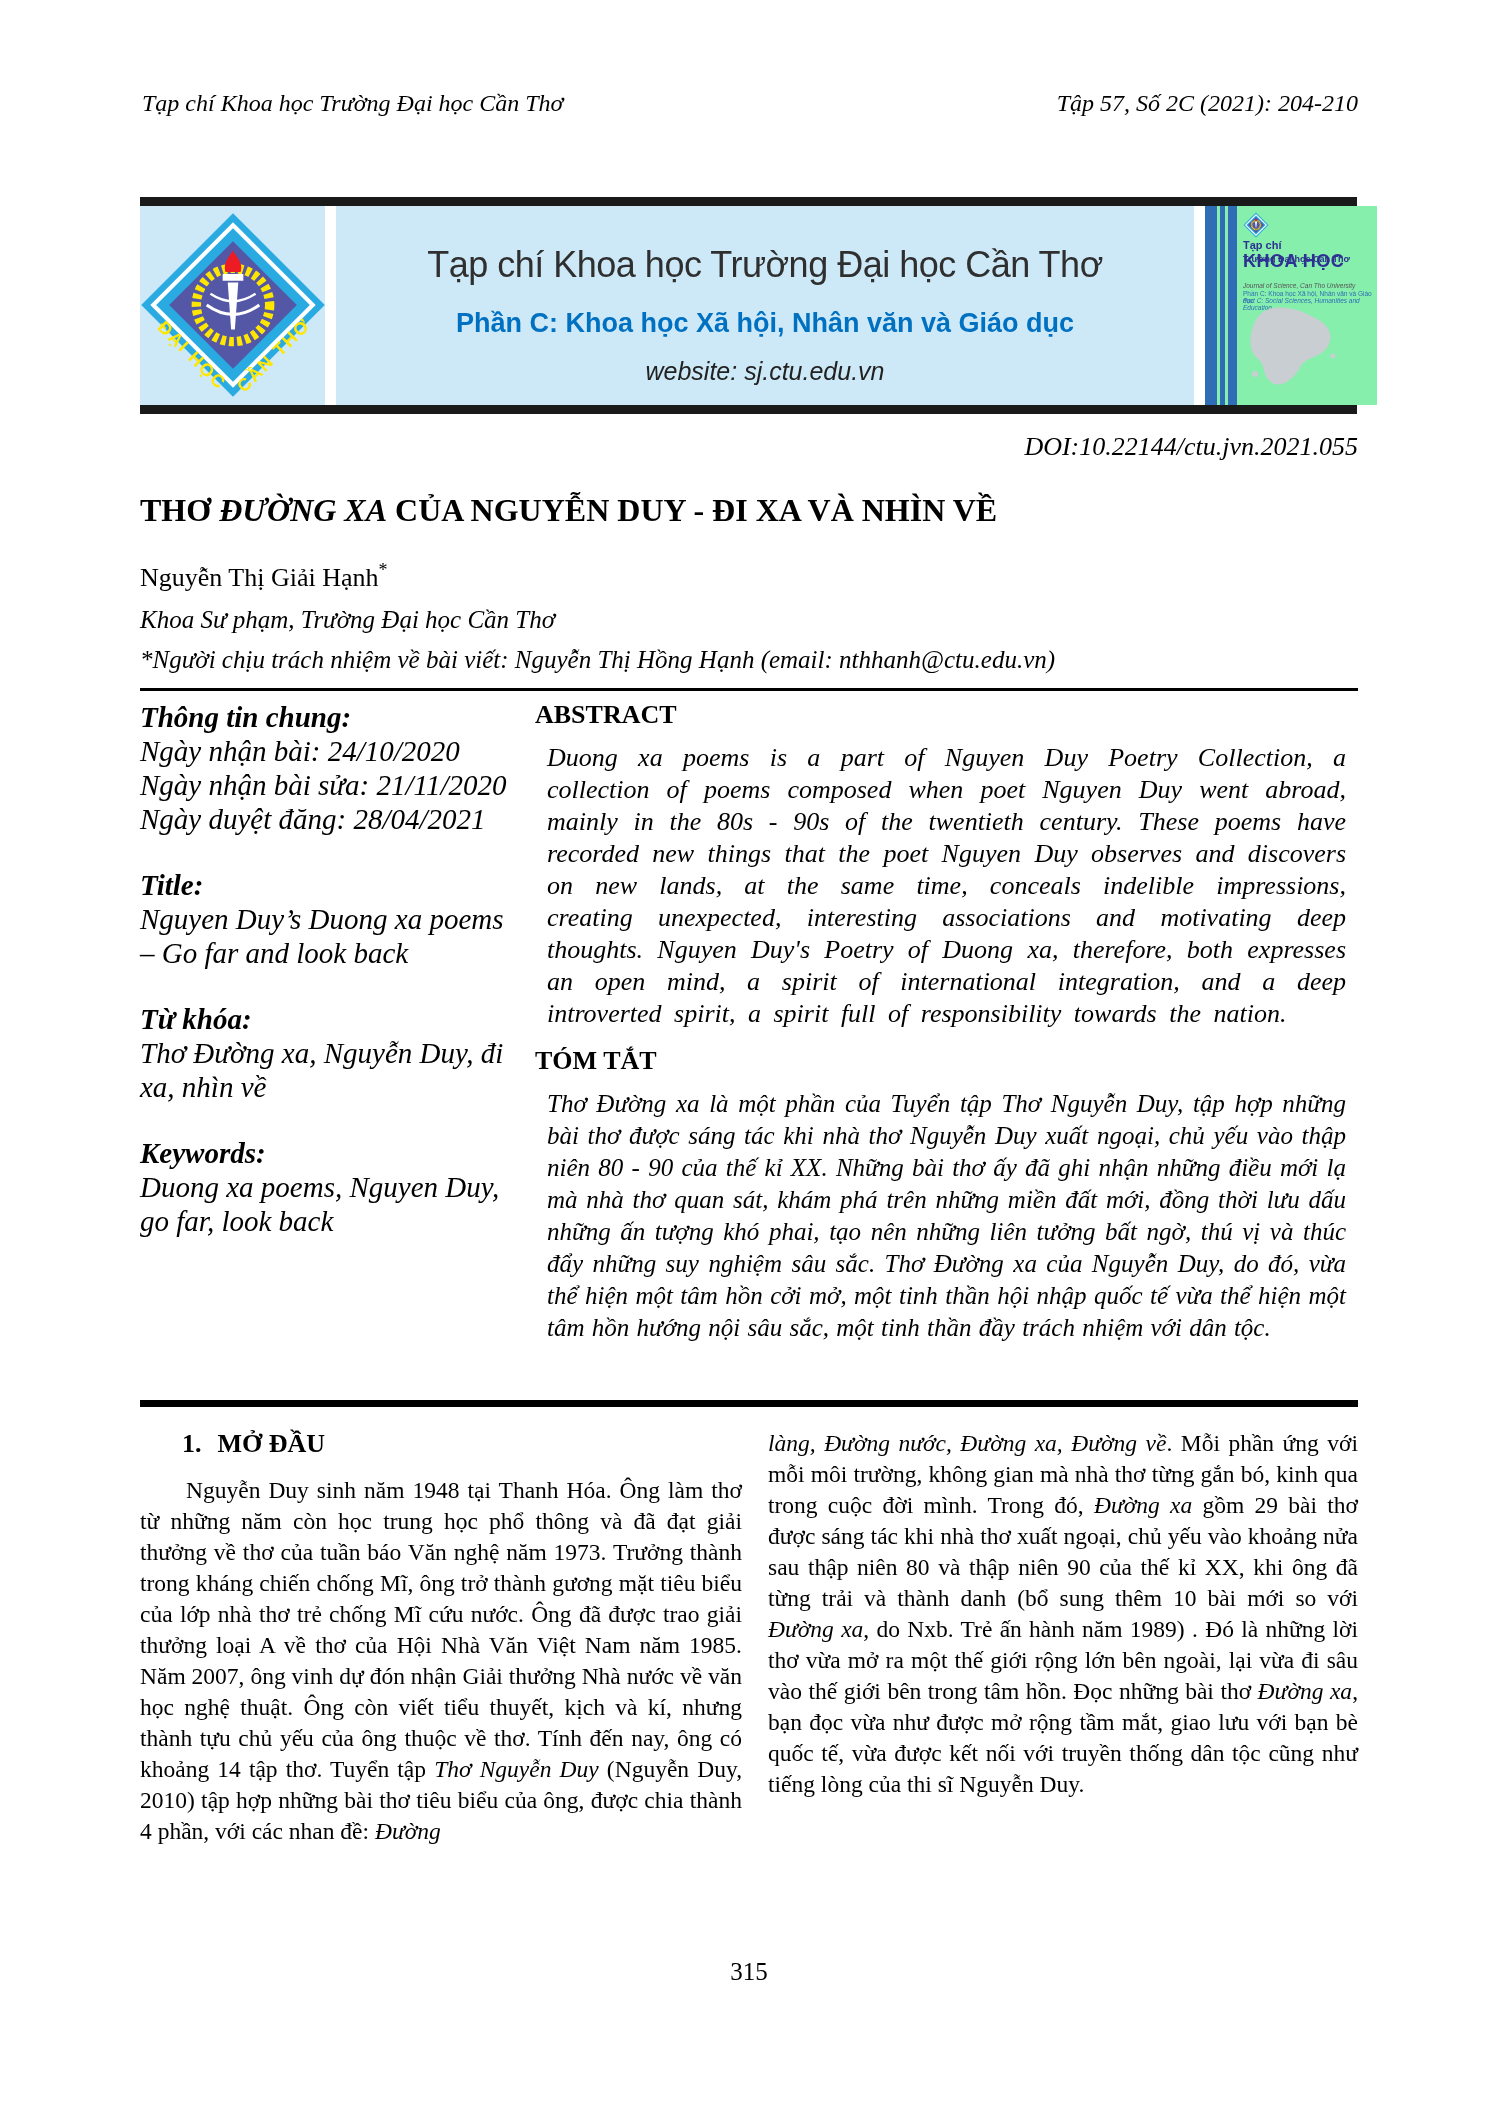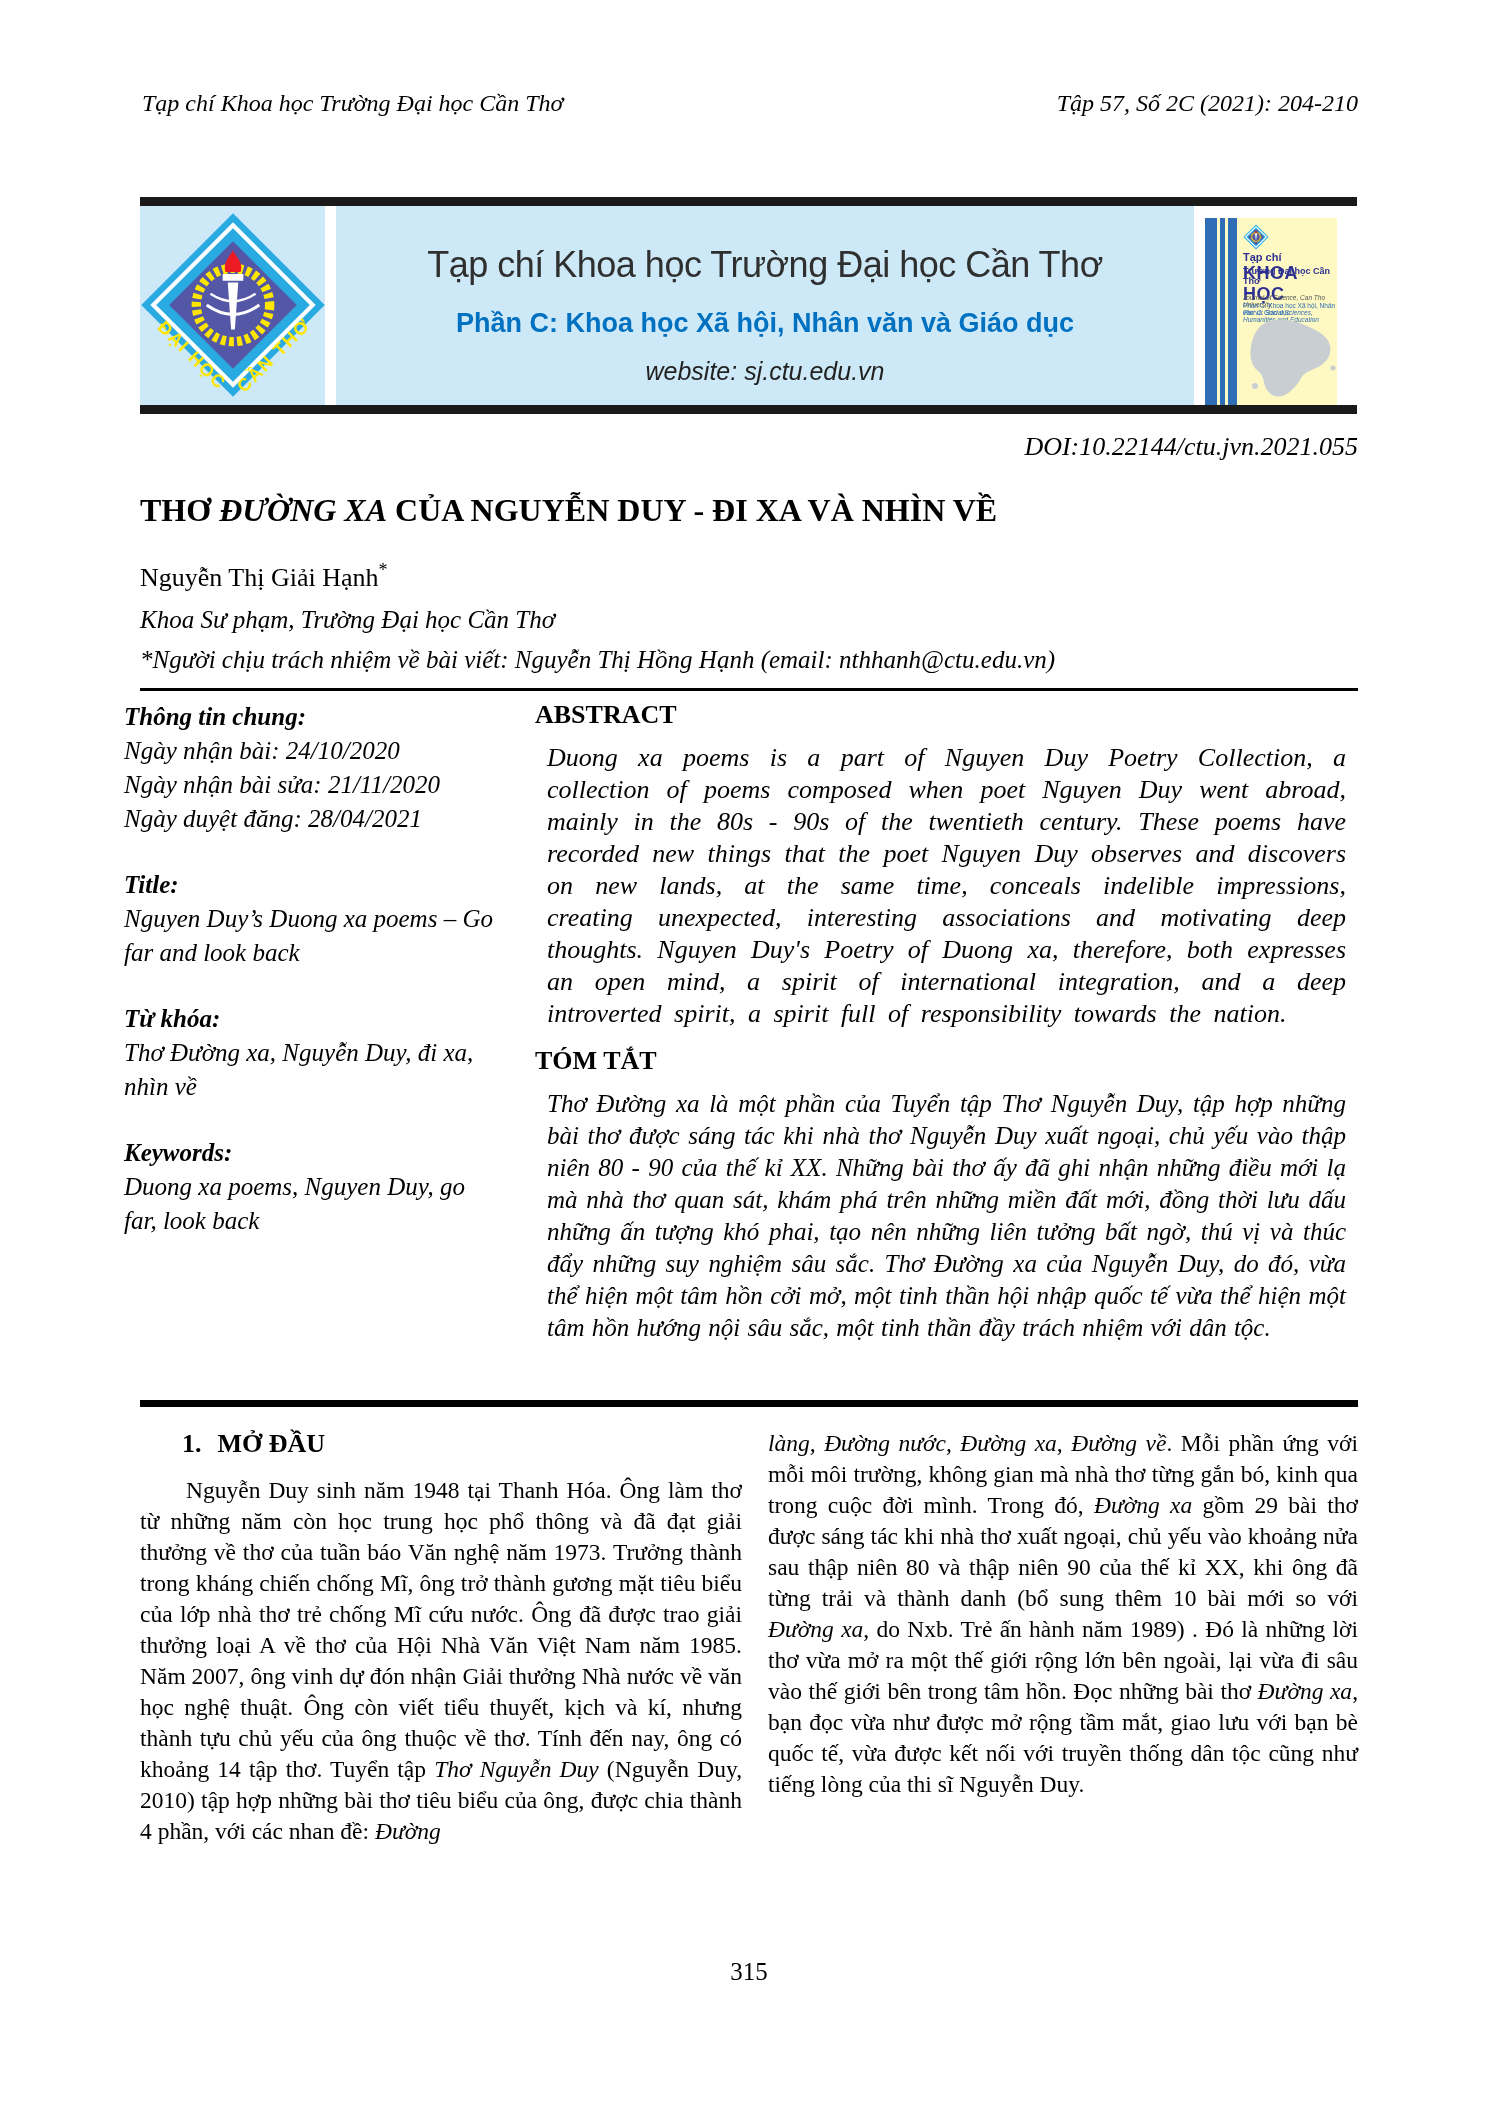--- a/index.html
+++ b/index.html
@@ -23,21 +23,21 @@
   .bar.top { top:0; } .bar.bottom { bottom:0; }
   .logo-block { position:absolute; top:9px; bottom:9px; left:0; width:185px; background:#cde9f7; }
   .logo-block svg { position:absolute; left:-1px; top:5px; }
   .center-block {
     position:absolute; top:9px; bottom:9px; left:196px; width:858px; background:#cde9f7;
     text-align:center; font-family:"Liberation Sans","DejaVu Sans",sans-serif;
   }
   .b-title { margin-top:38px; font-size:36px; letter-spacing:-0.5px; color:#2f2f2f; }
   .b-subtitle { margin-top:22px; font-size:27px; font-weight:bold; color:#0070c0; }
   .b-website { margin-top:18px; font-size:25px; font-style:italic; color:#222; }
-  .cover-block { position:absolute; top:9px; bottom:9px; left:1065px; width:132px; background:#fef9c3;margin-top:12px; }
+  .cover-block { position:absolute; top:9px; bottom:9px; left:1065px; width:172px; background:#86efac; }
   .stripe { position:absolute; top:0; bottom:0; background:#2f6eb6; }
   .stripe.s1 { left:0; width:12px; } .stripe.s2 { left:15px; width:5px; } .stripe.s3 { left:23px; width:9px; }
   .cover-body { position:absolute; inset:0; font-family:"Liberation Sans","DejaVu Sans",sans-serif; }
   .mini-logo { position:absolute; top:6px; left:38px; }
   .c-tagline { position:absolute; top:33px; left:38px; font-size:11px; font-weight:bold; color:#2e3192; }
   .c-title { position:absolute; top:45px; left:38px; font-size:18px; font-weight:bold; color:#2e3192; letter-spacing:0.5px; }
   .c-sub { position:absolute; top:48px; left:38px; font-size:9px; font-weight:bold; color:#2e3192; }
   .c-line { position:absolute; left:38px; font-size:6.5px; }
   .c-en { top:76px; font-style:italic; color:#555; }
   .c-vi2 { top:84px; color:#2f6eb6; }
@@ -48,21 +48,21 @@
   .doi { position:absolute; top:432px; left:140px; width:1218px; text-align:right; font-style:italic; font-size:26px; }
   .title { position:absolute; top:492px; left:140px; width:1218px; margin:0; font-size:32px; font-weight:bold; }
   .author { position:absolute; top:560px; left:140px; font-size:26px; }
   .author .sup { vertical-align:super; font-size:18px; }
   .affil { position:absolute; top:606px; left:140px; font-style:italic; font-size:25px; }
   .corresp { position:absolute; top:646px; left:140px; font-style:italic; font-size:25px; }
   .rule-thin { position:absolute; top:688px; left:140px; width:1218px; height:3px; background:#000; }
   .rule-thick { position:absolute; top:1400px; left:140px; width:1218px; height:7px; background:#000; }
 
   
-  .info-col { position:absolute; top:700px; left:124px; width:370px; font-size:25px; line-height:34px; font-style:italic; }
+  .info-col { position:absolute; top:700px; left:140px; width:370px; font-size:29px; line-height:34px; font-style:italic; }
   .ig { margin-bottom:32px; }
   .ih { font-weight:bold; }
   .abs-col { position:absolute; top:700px; left:535px; width:823px; }
   .abs-h { font-weight:bold; font-size:26px; margin:0 0 10px 0; }
   .abs-h.tt { margin-top:16px; }
   .abs-p { margin:12px; text-align:justify; font-style:italic; font-size:26px; line-height:32px; word-spacing:6px; }
   .abs-p.tt-p { font-size:25px; word-spacing:1px; }
 
   
   .body-col { position:absolute; top:1428px; font-size:23.5px; line-height:31px; }

